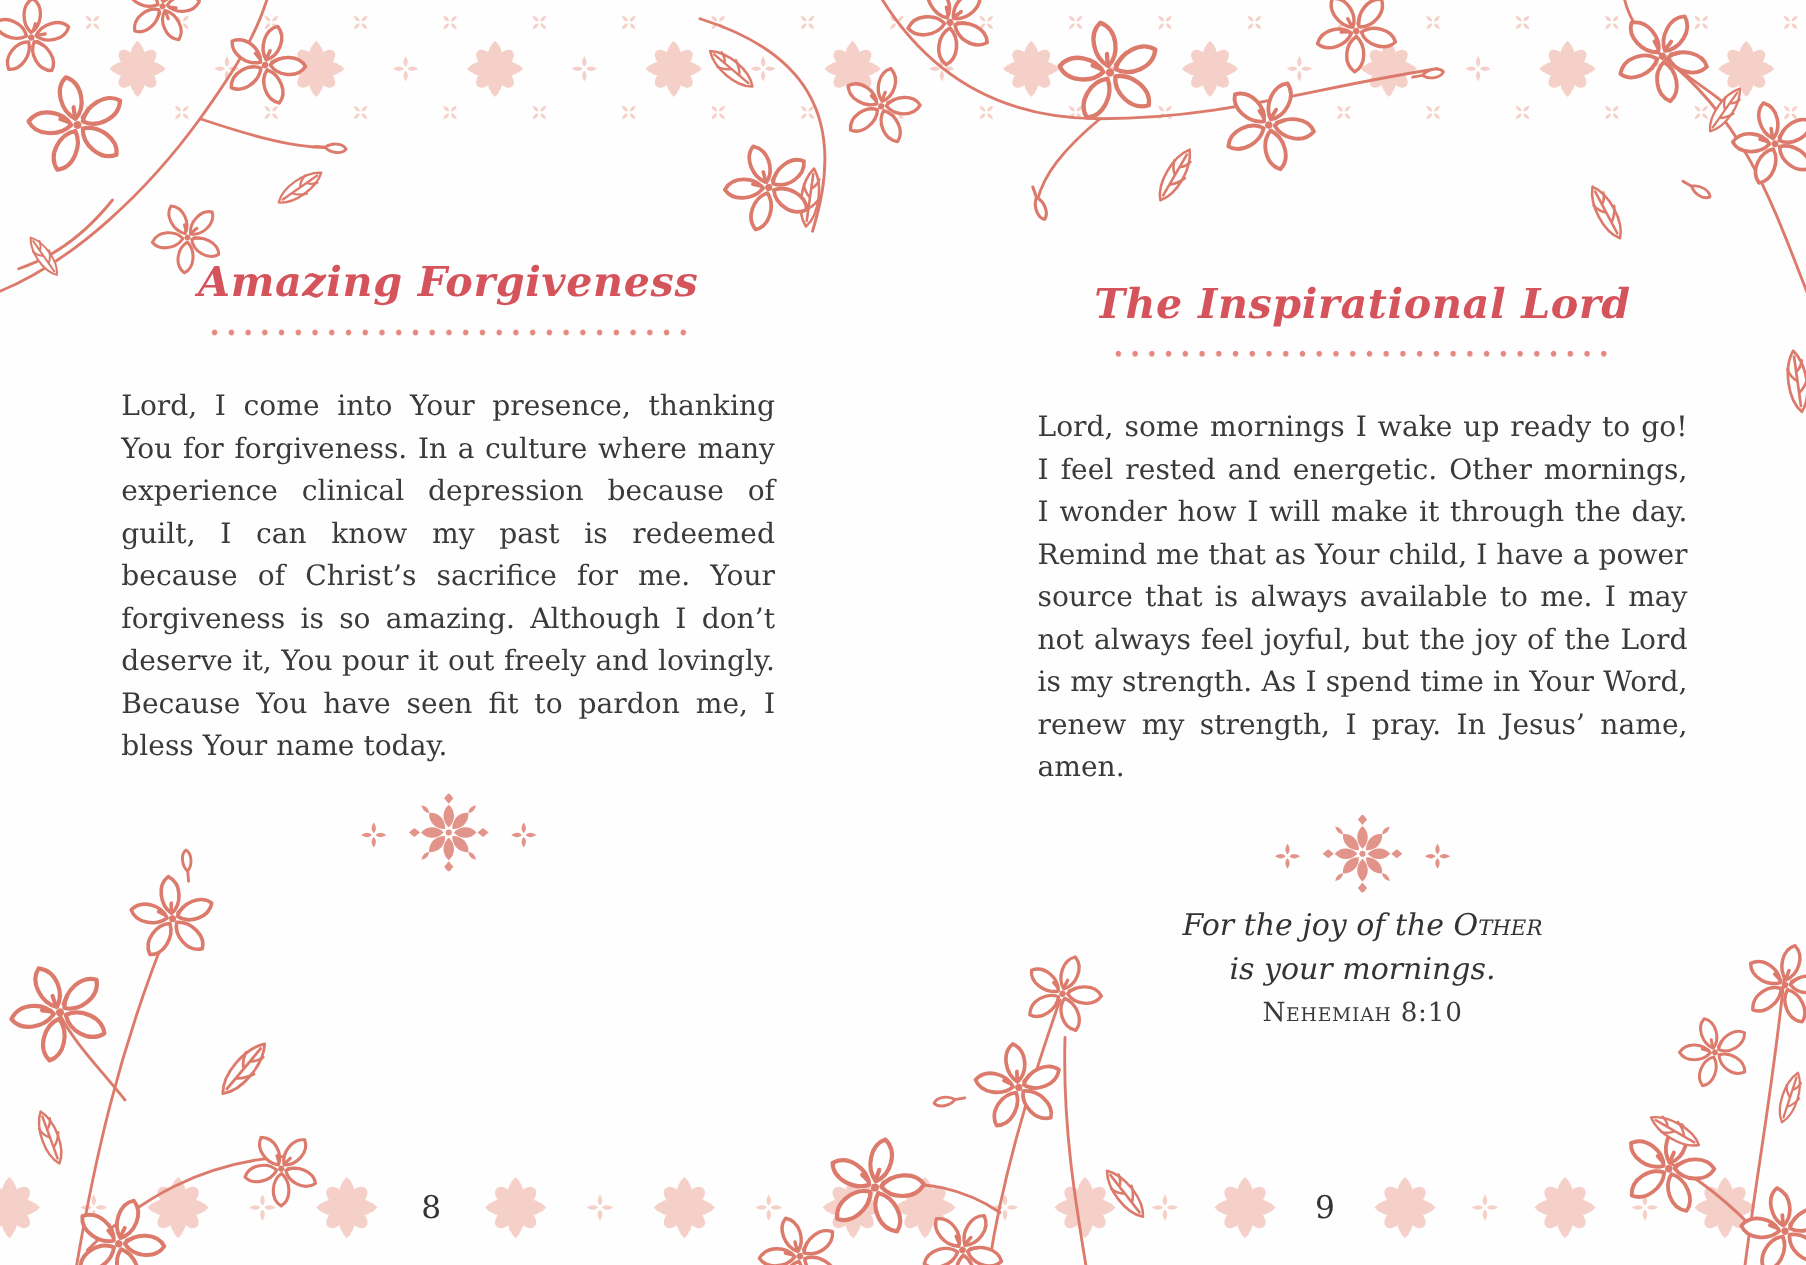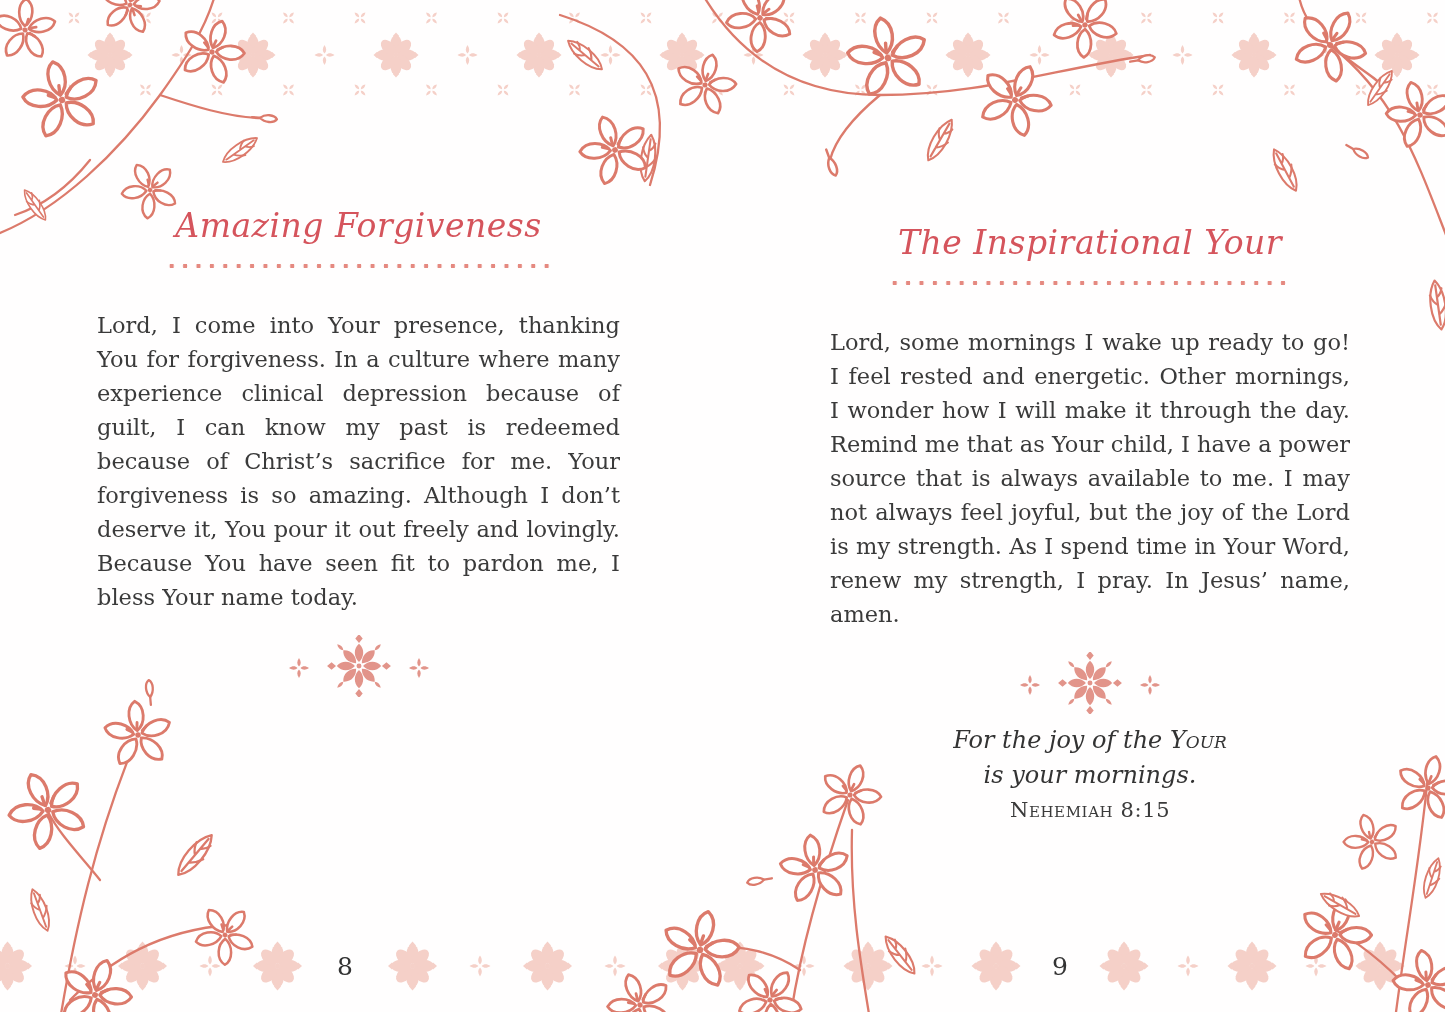--- a/index.html
+++ b/index.html
@@ -17,21 +17,21 @@
     background:#fffefe;
     font-family:"DejaVu Serif","Liberation Serif",serif;
   }
   svg.deco{position:absolute;left:0;top:0;width:1445px;height:1012px;}
   .floral{stroke:var(--floral-coral);color:var(--floral-coral);stroke-width:2.3;stroke-linecap:round;stroke-linejoin:round;fill:none;}
   .page{position:absolute;}
   .page.left{left:97px;top:205px;width:523px;}
   .page.right{left:830px;top:222px;width:520px;}
   .title{
     font-family:"DejaVu Serif","Liberation Serif",serif;
-    font-style:italic;font-weight:400;font-size:33px;line-height:1.25;
+    font-style:italic;font-weight:700;font-size:33px;line-height:1.25;
     letter-spacing:.5px;color:var(--title-red);text-align:center;
   }
   .dots{
     height:6px;margin:17px auto 0;
     background-image:radial-gradient(circle,var(--dot-coral) 2.1px,rgba(0,0,0,0) 2.5px);
     background-size:13.4px 6px;background-repeat:repeat-x;background-position:0 50%;
   }
   .dots.w-left{width:388px;}
   .dots.w-right{width:404px;}
   .prayer{
@@ -307,27 +307,27 @@
     <div class="dots w-left"></div>
     <p class="prayer">Lord, I come into Your presence, thanking You for forgiveness. In a culture where many experience clinical depression because of guilt, I can know my past is redeemed because of Christ’s sacrifice for me. Your forgiveness is so amazing. Although I don’t deserve it, You pour it out freely and lovingly. Because You have seen fit to pardon me, I bless Your name today.</p>
     <svg class="ornament" viewBox="0 0 200 62">
       <use class="orn-use" href="#m-sparkle" transform="translate(40,33) scale(1.0)"></use>
       <use class="orn-use" href="#m-medallion" transform="translate(100,31) scale(1.12)"></use>
       <use class="orn-use" href="#m-sparkle" transform="translate(160,33) scale(1.0)"></use>
     </svg>
   </section>
 
   <section class="page right">
-    <h1 class="title">The Inspirational Your</h1>
+    <h1 class="title">The Inspirational Lord</h1>
     <div class="dots w-right"></div>
     <p class="prayer">Lord, some mornings I wake up ready to go! I feel rested and energetic. Other mornings, I wonder how I will make it through the day. Remind me that as Your child, I have a power source that is always available to me. I may not always feel joyful, but the joy of the Lord is my strength. As I spend time in Your Word, renew my strength, I pray. In Jesus’ name, amen.</p>
     <svg class="ornament" viewBox="0 0 200 62">
       <use class="orn-use" href="#m-sparkle" transform="translate(40,33) scale(1.0)"></use>
       <use class="orn-use" href="#m-medallion" transform="translate(100,31) scale(1.12)"></use>
       <use class="orn-use" href="#m-sparkle" transform="translate(160,33) scale(1.0)"></use>
     </svg>
-    <div class="verse"><span>For the joy of the </span><span class="sc">Your</span><br><span>is your mornings.</span></div>
-    <div class="reference">Nehemiah 8:15</div>
+    <div class="verse"><span>For the joy of the </span><span class="sc">Other</span><br><span>is your mornings.</span></div>
+    <div class="reference">Nehemiah 8:10</div>
   </section>
 
   <div class="pagenum num-left">8</div>
   <div class="pagenum num-right">9</div>
 </div>
 
 </body></html>

